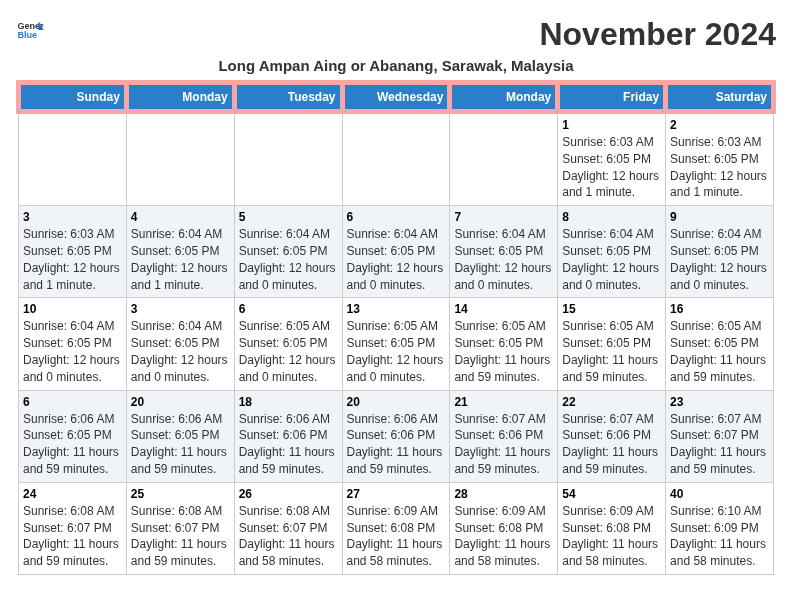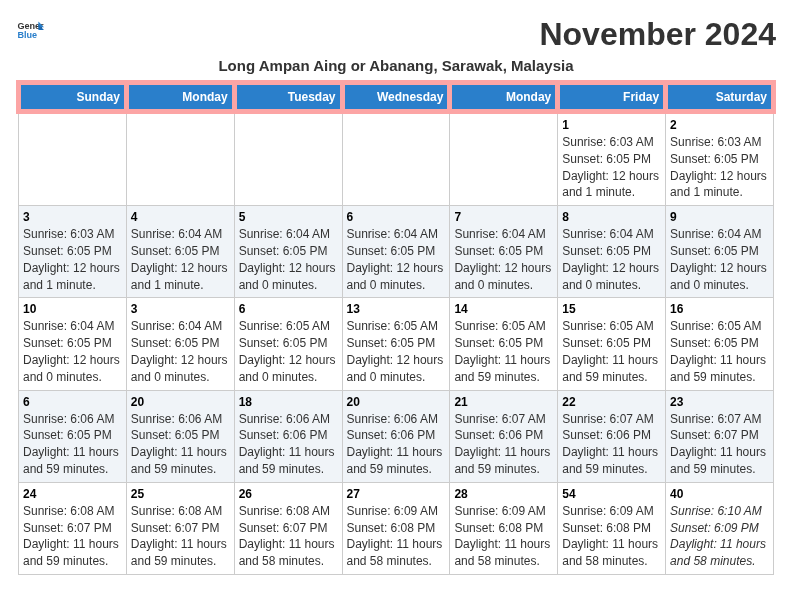--- a/index.html
+++ b/index.html
@@ -292,19 +292,19 @@
 Daylight: 11 hours and 58 minutes.</div>
         </td>
         <td>
           <span class="day-number">54</span>
           <div class="day-info" style="white-space: pre-line;">Sunrise: 6:09 AM
 Sunset: 6:08 PM
 Daylight: 11 hours and 58 minutes.</div>
         </td>
         <td>
           <span class="day-number">40</span>
-          <div class="day-info" style="white-space: pre-line; font-style: italic;">Sunrise: 6:10 AM
+          <div class="day-info" style="white-space: pre-line;">Sunrise: 6:10 AM
 Sunset: 6:09 PM
 Daylight: 11 hours and 58 minutes.</div>
         </td>
       </tr>
     </tbody>
 </table>
 
 </body></html>

